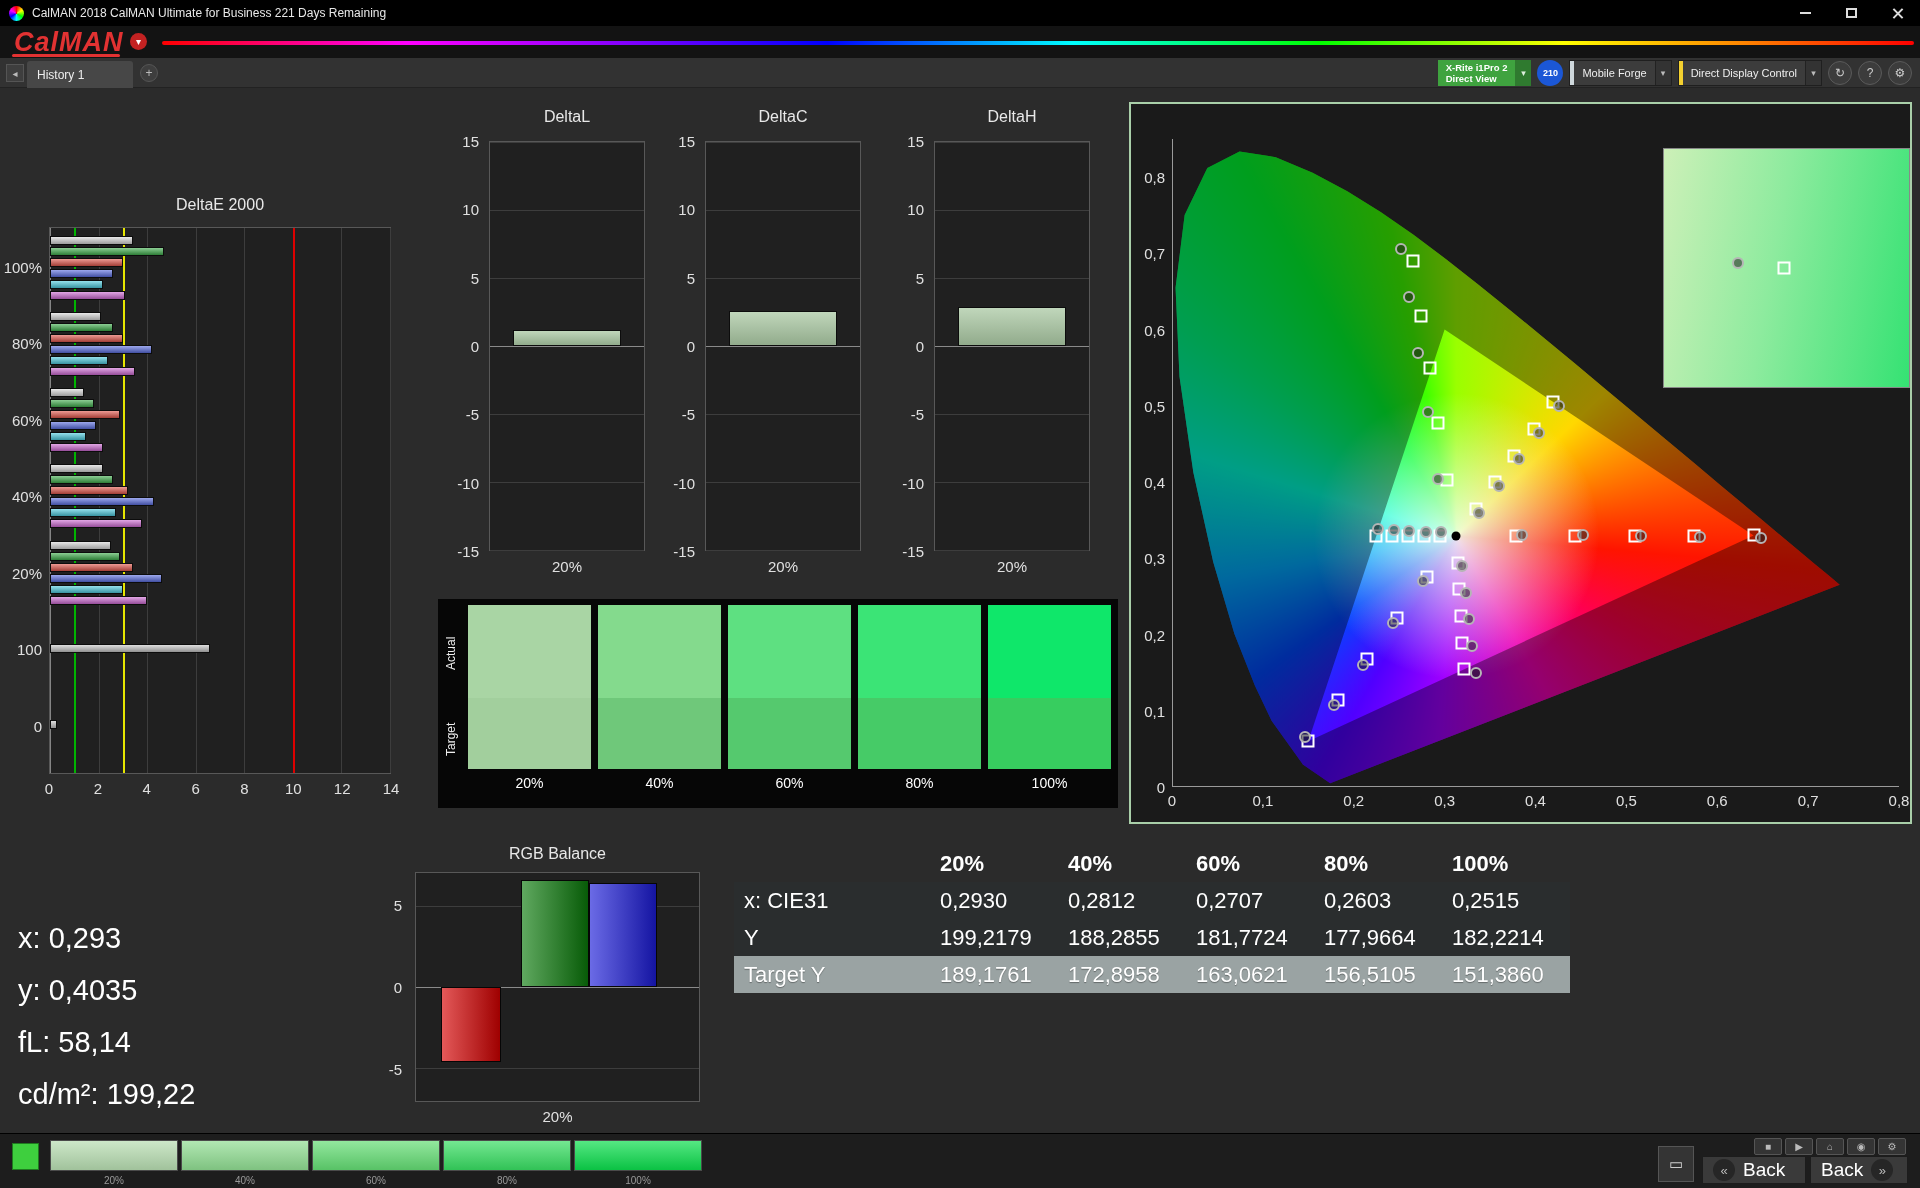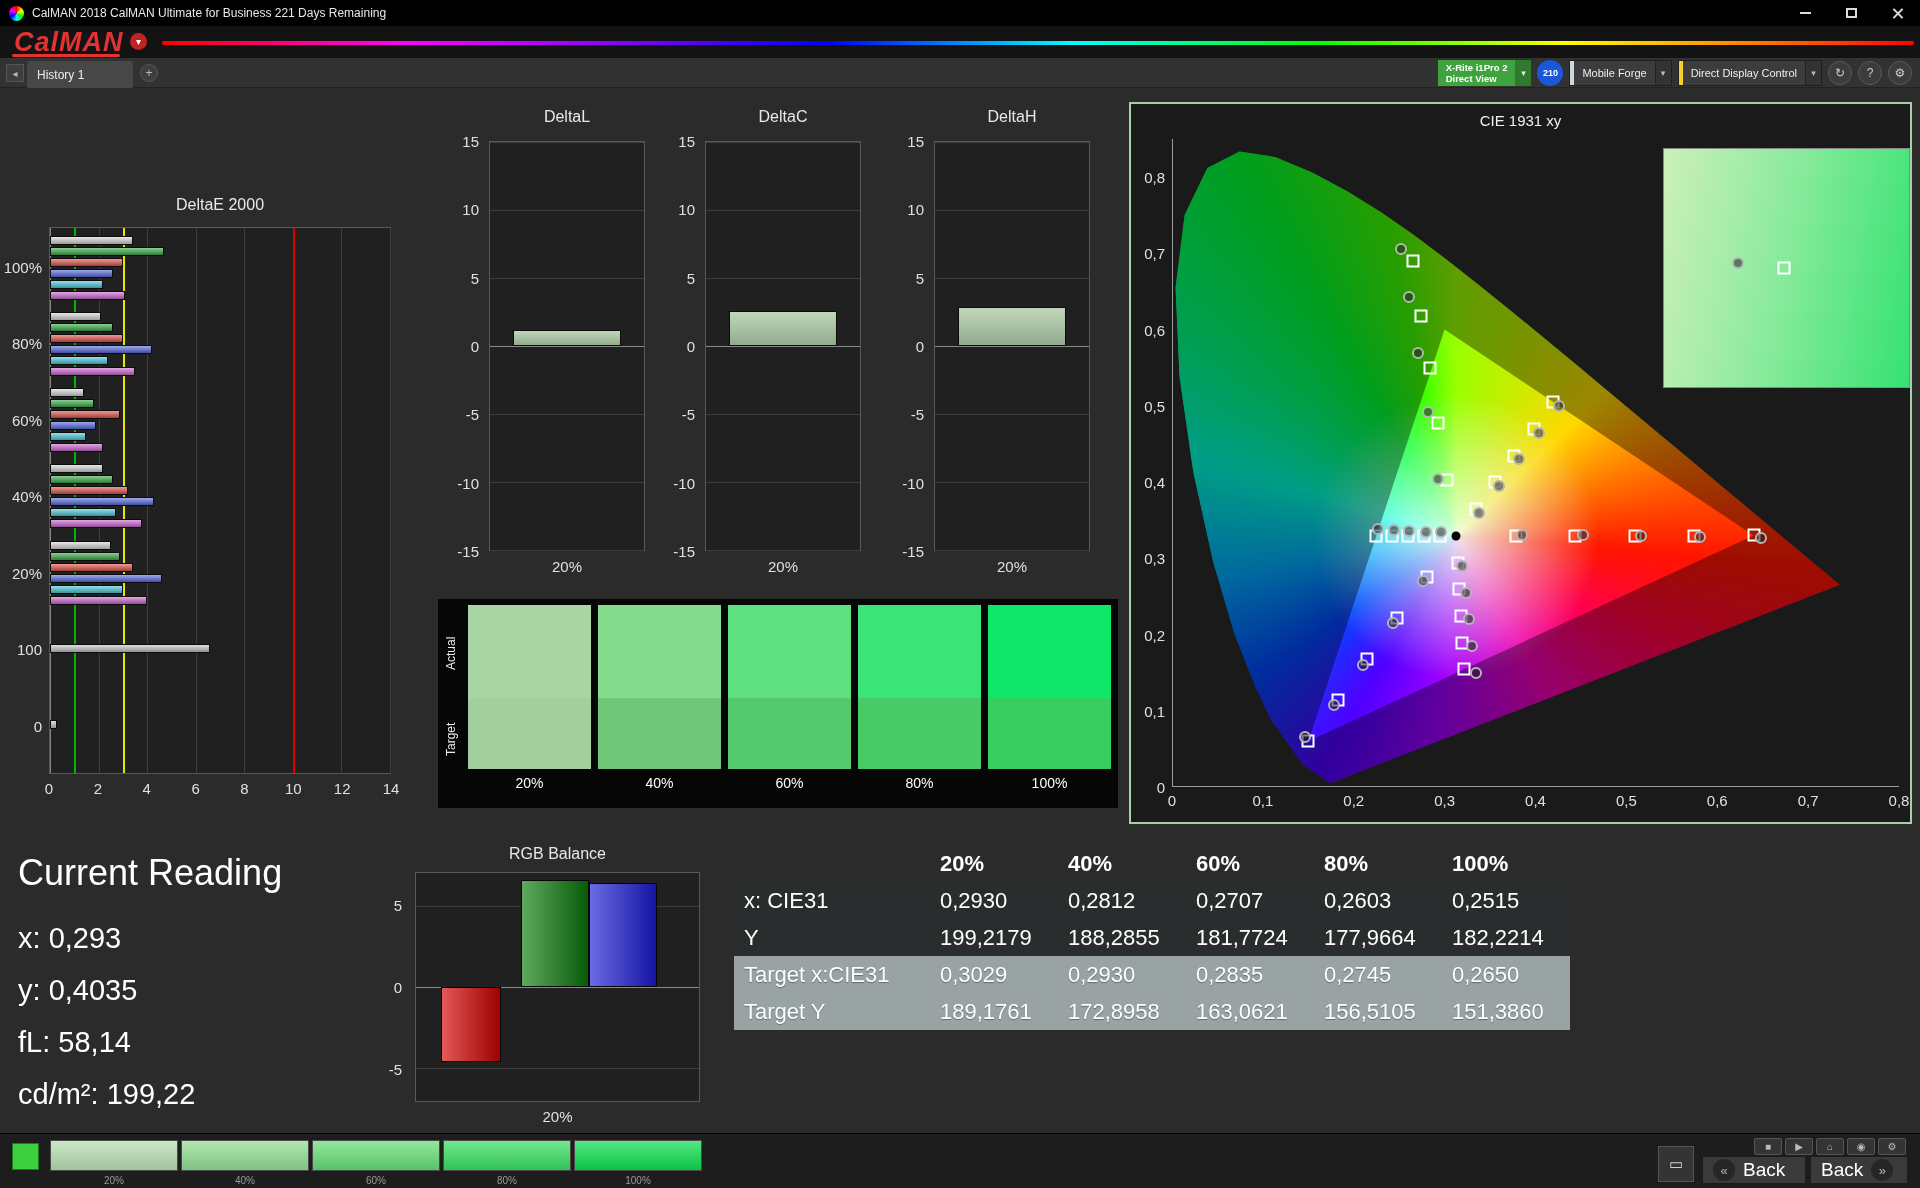--- a/index.html
+++ b/index.html
@@ -371,21 +371,20 @@
         <div class="swatch-label" style="left: 420px; width: 123px;">80%</div>
         <div class="swatch-cell" style="left: 550px; width: 123px;">
           <div class="half" style="height: 57%; background: rgb(15, 231, 106);"></div>
           <div class="half" style="height: 43%; background: rgb(55, 205, 95);"></div>
         </div>
         <div class="swatch-label" style="left: 550px; width: 123px;">100%</div>
       </div>
   </div>
 
   <div class="cie-panel">
-    <div class="cie-title">CIE 1931 xy</div>
     <div class="cie-yticks">
         <div class="ytick" style="top: 100%;">0</div>
         <div class="ytick" style="top: 88.2353%;">0,1</div>
         <div class="ytick" style="top: 76.4706%;">0,2</div>
         <div class="ytick" style="top: 64.7059%;">0,3</div>
         <div class="ytick" style="top: 52.9412%;">0,4</div>
         <div class="ytick" style="top: 41.1765%;">0,5</div>
         <div class="ytick" style="top: 29.4118%;">0,6</div>
         <div class="ytick" style="top: 17.6471%;">0,7</div>
         <div class="ytick" style="top: 5.88235%;">0,8</div>
@@ -471,21 +470,20 @@
         <div class="xtick" style="left: 75%;">0,6</div>
         <div class="xtick" style="left: 87.5%;">0,7</div>
         <div class="xtick" style="left: 100%;">0,8</div>
       </div>
     <div class="cie-inset">
         <div class="cie-ci" style="left: 30%; top: 48%;"></div>
         <div class="cie-sq" style="left: 49%; top: 50%;"></div>
       </div>
   </div>
 
-  <div class="cr-title">Current Reading</div>
   <div class="cr-line cr-0"><span>x:</span> <span>0,293</span></div>
   <div class="cr-line cr-1"><span>y:</span> <span>0,4035</span></div>
   <div class="cr-line cr-2"><span>fL:</span> <span>58,14</span></div>
   <div class="cr-line cr-3"><span>cd/m²:</span> <span>199,22</span></div>
 
   <div class="chart-title rgb-title">RGB Balance</div>
   <div class="rgb-ylabels">
       <div class="ytick" style="top: 14.2857%; right: 6px;">5</div>
       <div class="ytick" style="top: 50%; right: 6px;">0</div>
       <div class="ytick" style="top: 85.7143%; right: 6px;">-5</div>
@@ -530,28 +528,20 @@
         </tr>
         <tr class="dark">
           <td>Y</td>
           <td>199,2179</td>
           <td>188,2855</td>
           <td>181,7724</td>
           <td>177,9664</td>
           <td>182,2214</td>
         </tr>
         <tr class="light">
-          <td>Target x:CIE31</td>
-          <td>0,3029</td>
-          <td>0,2930</td>
-          <td>0,2835</td>
-          <td>0,2745</td>
-          <td>0,2650</td>
-        </tr>
-        <tr class="light">
           <td>Target Y</td>
           <td>189,1761</td>
           <td>172,8958</td>
           <td>163,0621</td>
           <td>156,5105</td>
           <td>151,3860</td>
         </tr>
       </tbody>
     </table>
 

